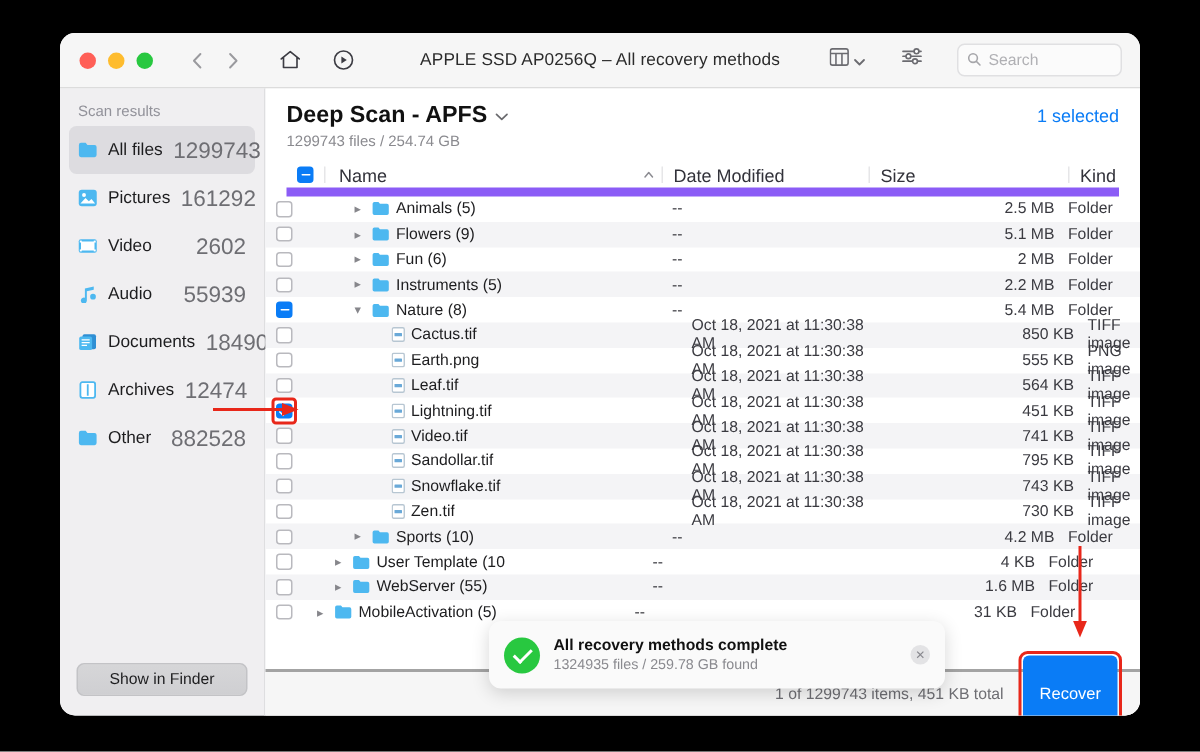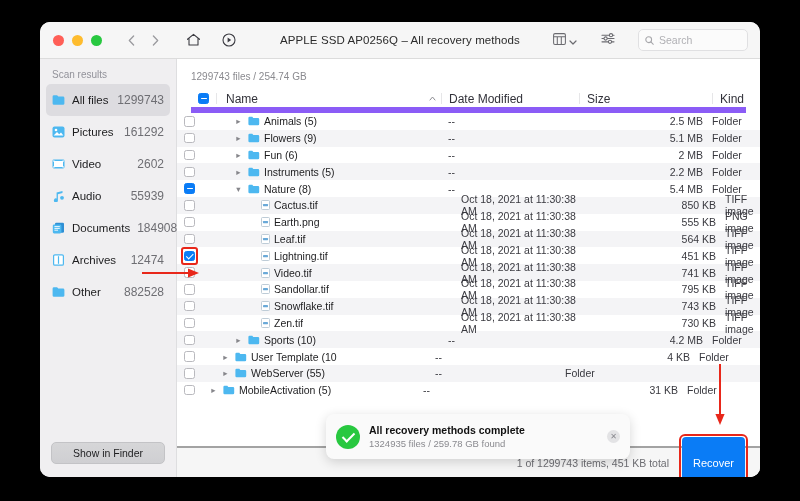--- a/index.html
+++ b/index.html
@@ -53,21 +53,21 @@
   .side-title{
     font-size:10px;color:#92929a;padding:10px 0 4px 12px;font-weight:500;
   }
   .side-item{
     display:flex;align-items:center;height:32px;margin:0 6px;padding:0 6px;
     border-radius:5px;gap:7px;
   }
   .side-item.active{background:#dddce0;}
   .side-ic{width:13px;height:13px;flex:0 0 13px;display:flex;align-items:center;justify-content:center;}
   .side-label{font-size:11.5px;color:#1d1d1f;flex:1;white-space:nowrap;}
-  .side-count{font-size:12px;color:#6e6e73;}
+  .side-count{font-size:15px;color:#6e6e73;}
   .side-footer{margin-top:auto;padding:0 0 14px 0;display:flex;justify-content:center;}
   .finder-btn{
     width:112px;height:20px;border:1px solid #c3c3c6;border-radius:5px;
     background:linear-gradient(#d6d6d8,#cfcfd2);
     font-size:10.5px;color:#1d1d1f;display:flex;align-items:center;justify-content:center;
   }
   
   .main{flex:1;background:#fff;display:flex;flex-direction:column;position:relative;}
   .main-head{padding:9px 14px 0 14px;}
   .mh-row{display:flex;align-items:flex-start;justify-content:space-between;}
@@ -308,20 +308,31 @@
             <span class="side-count">882528</span>
           </div>
         </div>
       <div class="side-footer">
         <div class="finder-btn">Show in Finder</div>
       </div>
     </div>
 
     <div class="main">
       <div class="main-head">
+        <div class="mh-row">
+          <div class="scan-title">
+            <span>Deep Scan - APFS</span>
+            <span class="chev-sm">
+              <svg width="9" height="6" viewBox="0 0 9 6">
+                  <path d="M1 1.2 4.5 4.6 8 1.2" stroke="currentColor" stroke-width="1.15" fill="none" stroke-linecap="round" stroke-linejoin="round"></path>
+                </svg>
+            </span>
+          </div>
+          <div class="selected">1 selected</div>
+        </div>
         <div class="scan-sub">1299743 files / 254.74 GB</div>
 
         <div class="cols">
           <div class="col-check">
             <div class="cbx mixed"></div>
           </div>
           <div class="col-name">
             <span>Name</span>
             <span class="col-sortarrow">
               <svg width="7" height="5" viewBox="0 0 7 5">
@@ -576,20 +587,21 @@
               <div class="cbx "></div>
             </div>
             <div class="r-name ind1">
               <span class="disc">▸</span>
               <svg class="fold-ic" viewBox="0 0 12 10">
                 <path d="M.4 1.9A1.2 1.2 0 0 1 1.6.7h2.7l1 1.2H10a1.2 1.2 0 0 1 1.2 1.2v5A1.2 1.2 0 0 1 10 9.3H1.6A1.2 1.2 0 0 1 .4 8.1z" fill="#4db8f0"></path>
               </svg>
               <span class="fname">WebServer (55)</span>
             </div>
             <div class="r-date">--</div>
+            <div class="r-size">1.6 MB</div>
             <div class="r-kind">Folder</div>
           </div>
           <div class="row">
             <div class="r-check">
               <div class="cbx "></div>
             </div>
             <div class="r-name ind0">
               <span class="disc">▸</span>
               <svg class="fold-ic" viewBox="0 0 12 10">
                 <path d="M.4 1.9A1.2 1.2 0 0 1 1.6.7h2.7l1 1.2H10a1.2 1.2 0 0 1 1.2 1.2v5A1.2 1.2 0 0 1 10 9.3H1.6A1.2 1.2 0 0 1 .4 8.1z" fill="#4db8f0"></path>

